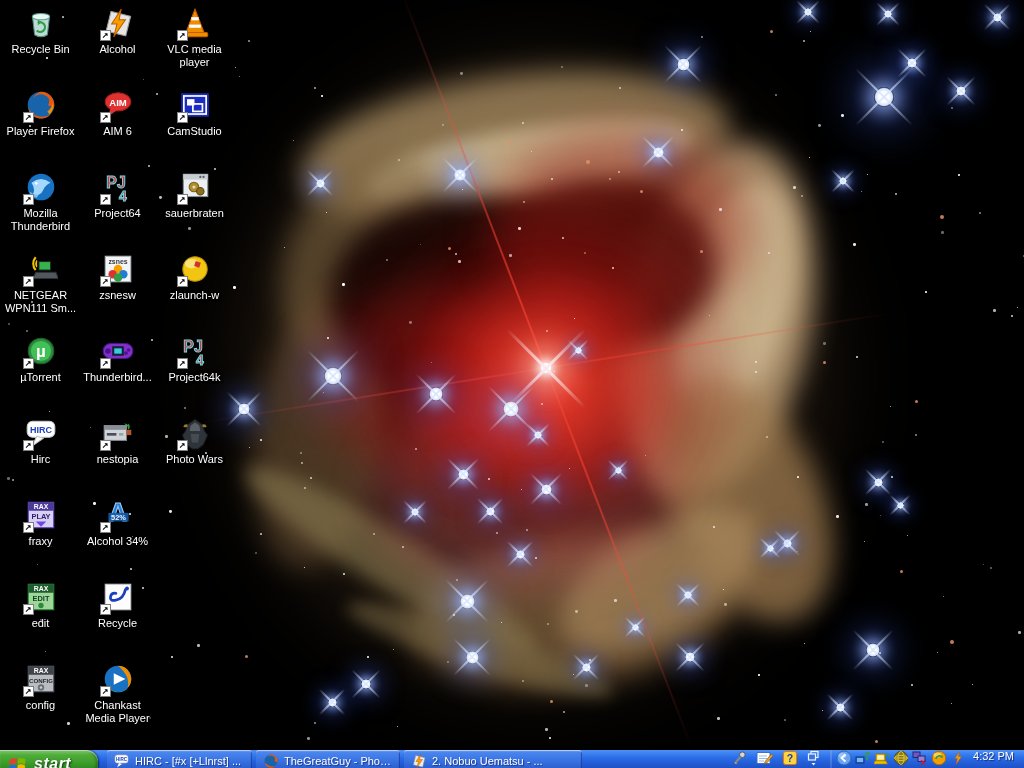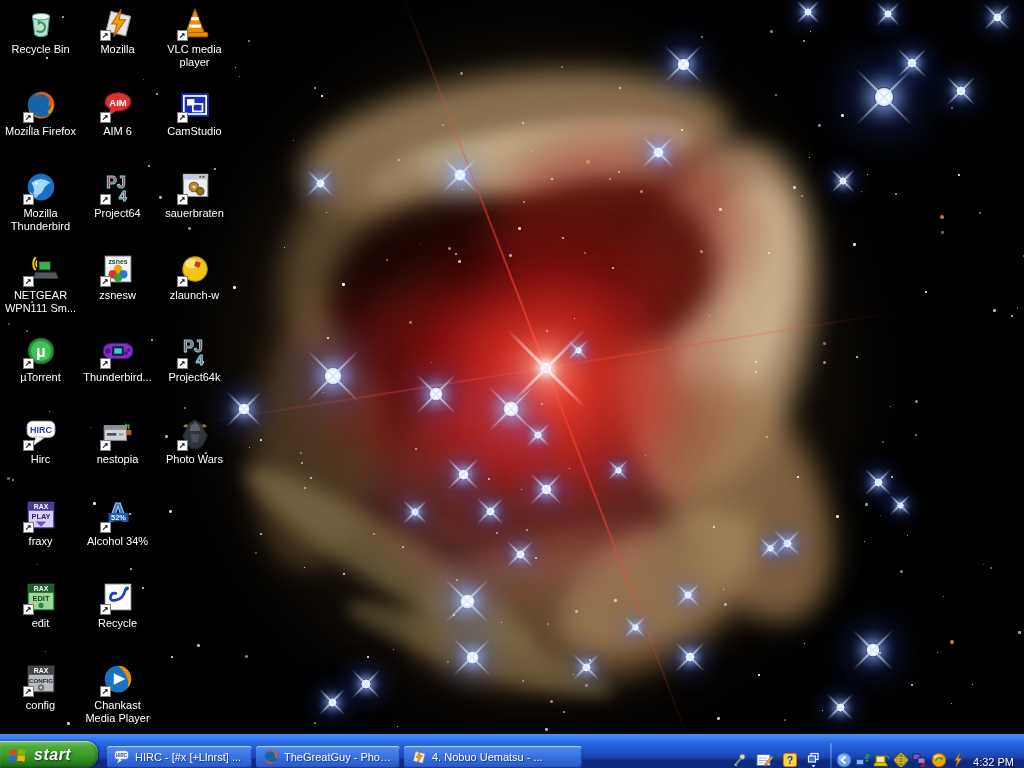--- a/index.html
+++ b/index.html
@@ -27,24 +27,24 @@
     left:calc(var(--c)*77px + 2px);top:calc(var(--r)*82px + 6px);}
   .ig{position:relative;width:34px;height:34px;margin:0 auto;}
   .ig svg{display:block;}
   .sc{position:absolute;left:-1px;bottom:-1px;width:11px;height:11px;background:#fff;
     border:1px solid #7d7d7d;box-sizing:border-box;color:#000;font-size:8px;line-height:9px;
     font-weight:bold;text-align:center;}
   .lbl{margin-top:3px;font-size:11px;line-height:13px;color:#fff;
     text-shadow:1px 1px 2px #000,0 0 3px #000,1px 2px 2px #000;
     word-wrap:break-word;padding:0 1px;}
   
-  #taskbar{position:absolute;left:0;bottom:0;width:1024px;height:34px;
+  #taskbar{position:absolute;left:0;bottom:0;width:1024px;height:18px;
     background:linear-gradient(to bottom,#4f91f5 0px,#3d83f0 3px,#2a6ce8 8px,
       #2460d8 12px,#1e51c6 18px,#1a46b2 23px,#123089 26px,#0e2a7e 27px);
-    display:flex;align-items:flex-end;z-index:50;}
+    display:flex;align-items:flex-start;z-index:50;}
   #startbtn{height:27px;width:98px;flex:0 0 auto;display:flex;align-items:center;
     padding-left:8px;box-sizing:border-box;cursor:pointer;
     border-radius:0 12px 12px 0;
     background:linear-gradient(to bottom,#88c97c 0,#4fae38 18%,#3f9e2d 45%,#2f8b23 70%,#1f671b 96%,#145112 100%);
     box-shadow:inset 0 1px 1px rgba(255,255,255,.55),inset -2px 0 3px rgba(0,40,0,.35),1px 0 2px rgba(0,0,30,.6);}
   #startbtn .slabel{color:#fff;font-size:16px;font-weight:bold;font-style:italic;
     margin-left:6px;letter-spacing:.5px;text-shadow:1px 1px 2px rgba(0,40,0,.8);}
   .tbtns{display:flex;align-items:center;gap:4px;margin-left:9px;}
   .tbtn{height:22px;border-radius:3px;display:flex;align-items:center;gap:5px;
     padding:0 7px;box-sizing:border-box;cursor:pointer;
@@ -334,21 +334,21 @@
   </div>
 
   <div class="dicon" style="--c:1;--r:0">
     <div class="ig">
         <svg width="34" height="34" viewBox="0 0 32 32">
           <rect x="7" y="7" width="19" height="19" fill="#e6e6e6" stroke="#9a9a9a" transform="rotate(14 16 16)"></rect>
           <path d="M19 3 L10 17 L15 17 L12 29 L23 13 L17 13 Z" fill="#f59f00" stroke="#c05c00" stroke-width="1"></path>
         </svg>
         <span class="sc">↗</span>
       </div>
-    <div class="lbl">Mozilla</div>
+    <div class="lbl">Alcohol</div>
   </div>
 
   <div class="dicon" style="--c:2;--r:0">
     <div class="ig">
         <svg width="34" height="34" viewBox="0 0 32 32">
           <path d="M16 3 L25 26 L7 26 Z" fill="#f08c00" stroke="#c35d00"></path>
           <path d="M12.5 12 h7" stroke="#fff" stroke-width="3"></path>
           <path d="M10.5 19 h11" stroke="#fff" stroke-width="3"></path>
           <rect x="4" y="25" width="24" height="4" rx="1.5" fill="#f08c00" stroke="#c35d00"></rect>
         </svg>
@@ -360,21 +360,21 @@
   <div class="dicon" style="--c:0;--r:1">
     <div class="ig">
         <svg width="34" height="34" viewBox="0 0 32 32">
           <circle cx="16" cy="16" r="12.5" fill="#1864ab"></circle>
           <path d="M16 3.5 a12.5 12.5 0 0 1 12 16 q-2.5-3.5-5.5-3 q3.5-6.5-2.5-9.5 q-6-3-11.5 2.5 a12.5 12.5 0 0 1 7.5-6 z" fill="#e8590c"></path>
           <path d="M4 19 a12.5 12.5 0 0 0 21 6 q-10 5-18-2 z" fill="#e8590c"></path>
           <path d="M27 14 q2 6-3 11 l-2-3 q4-3 5-8z" fill="#f08c00"></path>
         </svg>
         <span class="sc">↗</span>
       </div>
-    <div class="lbl">Mozilla Firefox</div>
+    <div class="lbl">Player Firefox</div>
   </div>
 
   <div class="dicon" style="--c:1;--r:1">
     <div class="ig">
         <svg width="34" height="34" viewBox="0 0 32 32">
           <ellipse cx="16" cy="13" rx="12" ry="8.5" fill="#e03131" stroke="#a61e1e"></ellipse>
           <path d="M9 19 l-2.5 8 L15 21 z" fill="#e03131"></path>
           <text x="16" y="16.5" text-anchor="middle" font-size="9" font-weight="bold" fill="#fff" font-family="Liberation Sans, sans-serif">AIM</text>
         </svg>
         <span class="sc">↗</span>
@@ -663,21 +663,21 @@
             <path d="M16 3 a13 13 0 0 1 12.5 16.5 q-2.5-3.5-5.5-3 q3.5-7-2.5-10 q-6-3-12 2.5 a13 13 0 0 1 7.5-6 z" fill="#e8590c"></path>
             <path d="M3.5 19 a13 13 0 0 0 22 6.5 q-10.5 5-22-6.5z" fill="#e8590c"></path>
           </svg>
         <span class="tlab">TheGreatGuy - Photo...</span>
       </div>
       <div class="tbtn" style="width:178px">
         <svg width="16" height="16" viewBox="0 0 32 32">
             <rect x="7" y="7" width="19" height="19" fill="#ececec" stroke="#9a9a9a" transform="rotate(14 16 16)"></rect>
             <path d="M19 3 L10 17 L15 17 L12 29 L23 13 L17 13 Z" fill="#f59f00" stroke="#c05c00"></path>
           </svg>
-        <span class="tlab">4. Nobuo Uematsu - ...</span>
+        <span class="tlab">2. Nobuo Uematsu - ...</span>
       </div>
     </div>
 
     <div class="spacer"></div>
 
     <div id="langbar">
       <svg class="lic" width="15" height="16" viewBox="0 0 16 16">
           <circle cx="11" cy="4.5" r="3" fill="#d7d7d7" stroke="#555"></circle>
           <path d="M9 7 L4 12.5" stroke="#8a8a8a" stroke-width="2.2"></path>
           <path d="M3 11.5 q-1.5 2.5 1 3 q2 .3 1.5-2z" fill="#b5b5b5" stroke="#555" stroke-width="0.6"></path>

